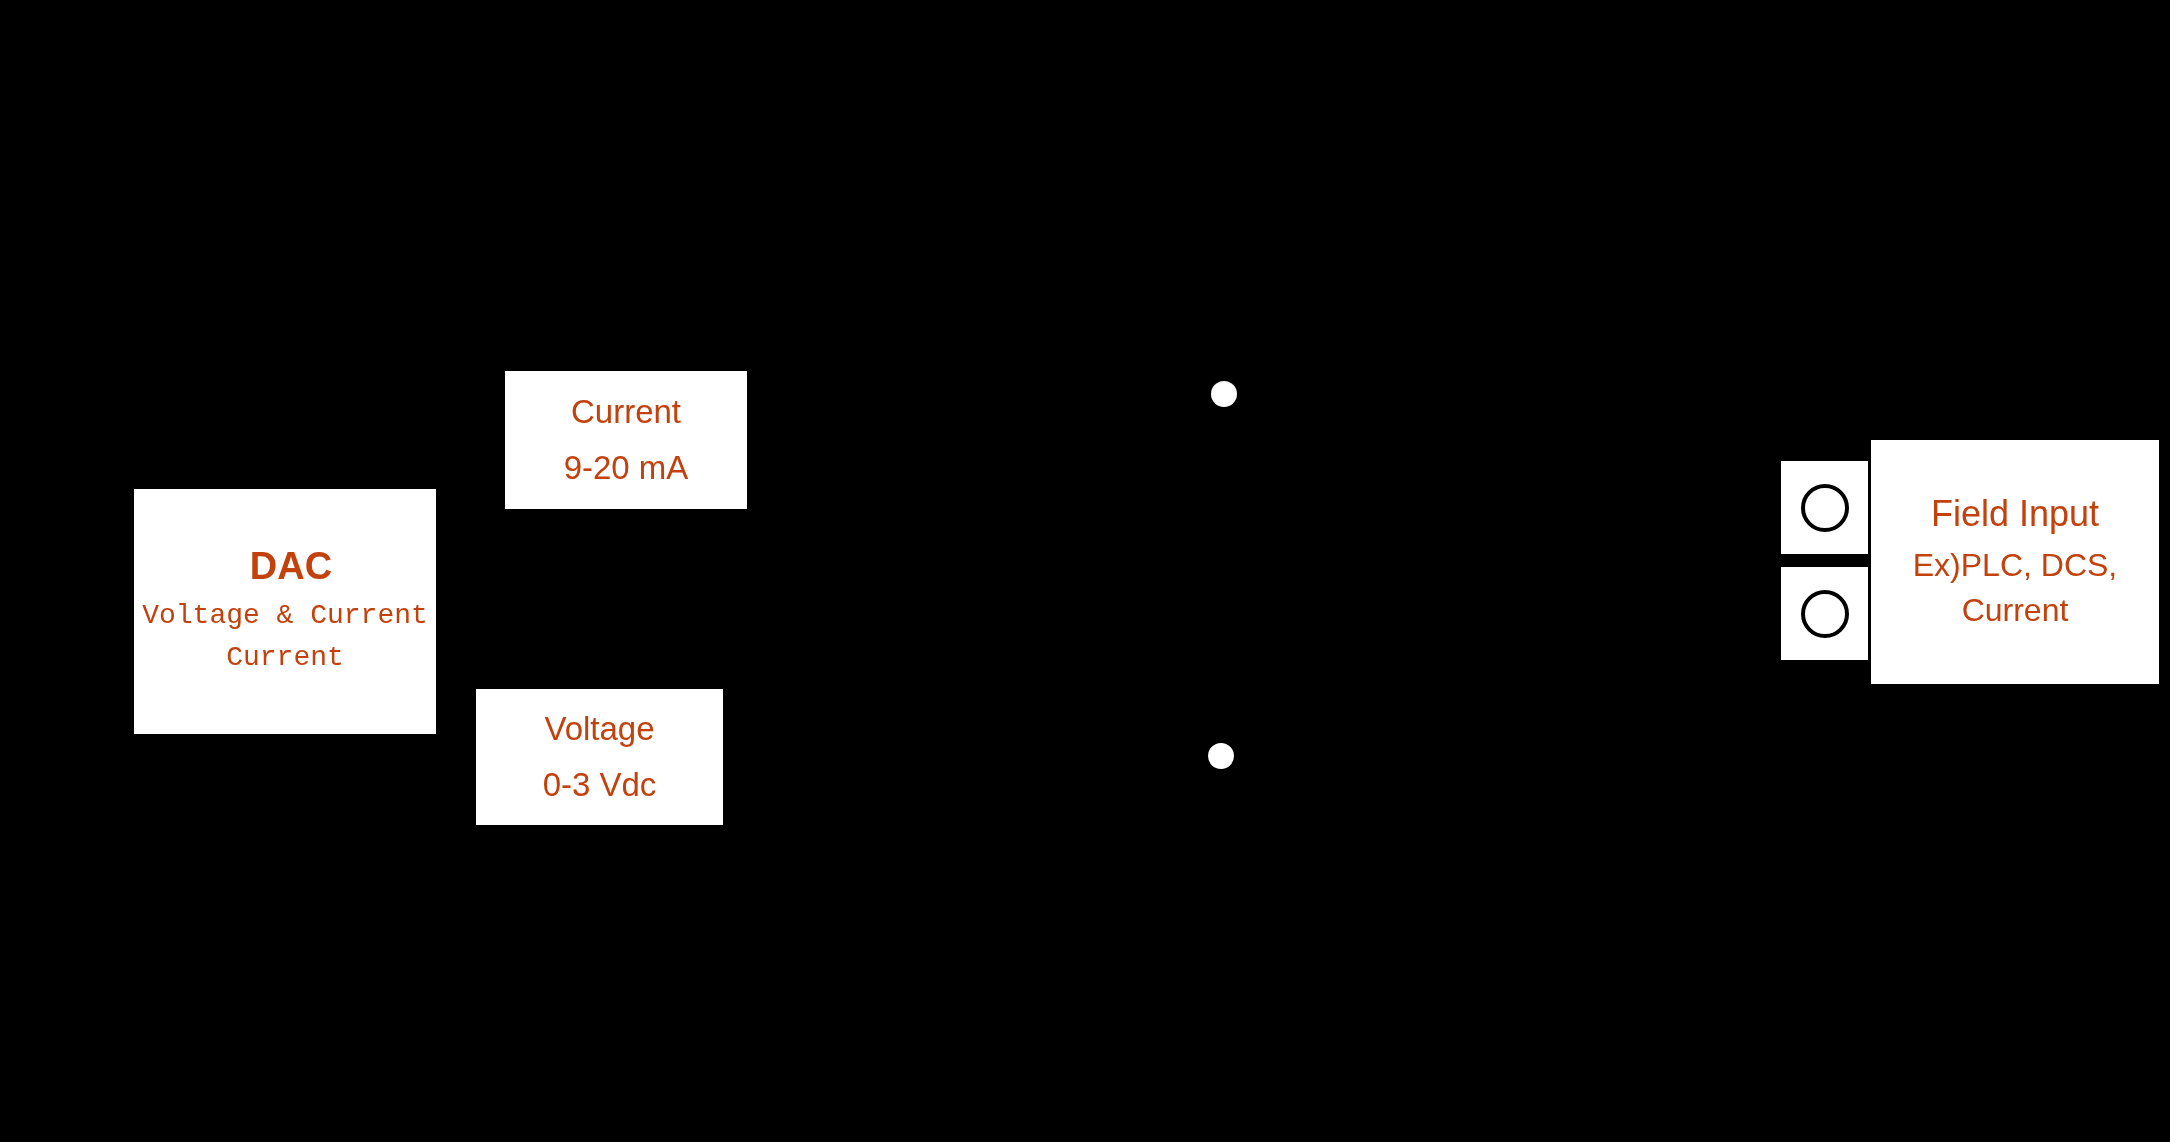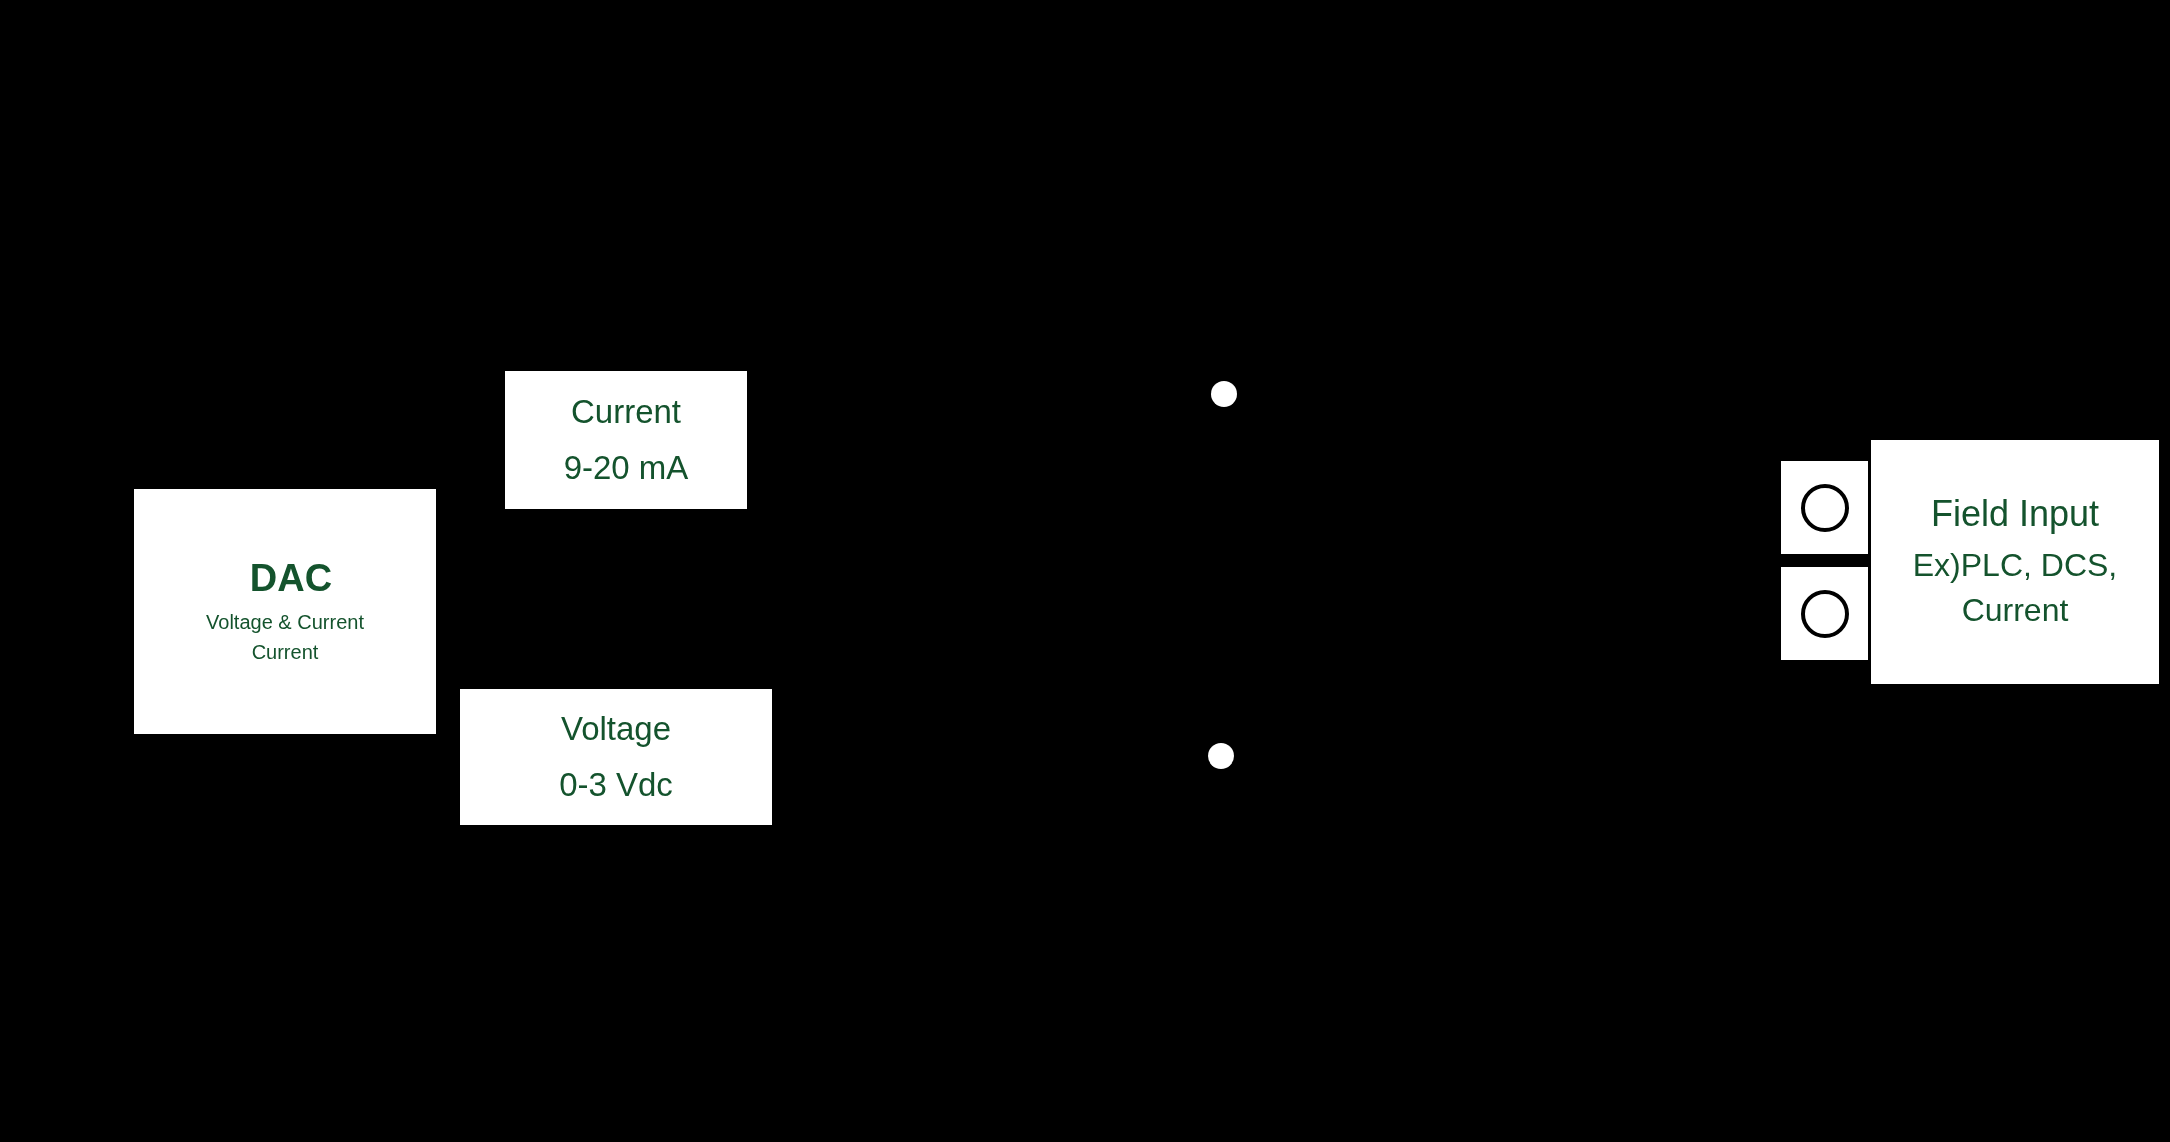--- a/index.html
+++ b/index.html
@@ -11,21 +11,21 @@
     position: relative;
     width: 2170px;
     height: 1142px;
     background: #000000;
     overflow: hidden;
     font-family: "Liberation Sans", sans-serif;
   }
   .box {
     position: absolute;
     background: #ffffff;
-    color: #14532d;
+    color: #c2410c;
     display: flex;
     flex-direction: column;
     align-items: center;
     justify-content: center;
     text-align: center;
     box-sizing: border-box;
   }
   
   .dac {
     left: 134px;
@@ -34,39 +34,40 @@
     height: 245px;
   }
   .dac .title {
     font-size: 38px;
     font-weight: bold;
     line-height: 1.2;
     margin-bottom: 6px;
     margin-left: 12px;
   }
   .dac .sub {
-    font-size: 20px;
+    font-size: 28px;
     line-height: 1.5;
+    font-family: Liberation Mono, monospace;
   }
   
   .current-box {
     left: 505px;
     top: 371px;
     width: 242px;
     height: 138px;
   }
   .current-box .line {
     font-size: 33px;
     line-height: 1.7;
   }
   
   .voltage-box {
-    left: 460px;
+    left: 476px;
     top: 689px;
-    width: 312px;
+    width: 247px;
     height: 136px;
   }
   .voltage-box .line {
     font-size: 33px;
     line-height: 1.7;
   }
   
   .dot {
     position: absolute;
     width: 26px;

